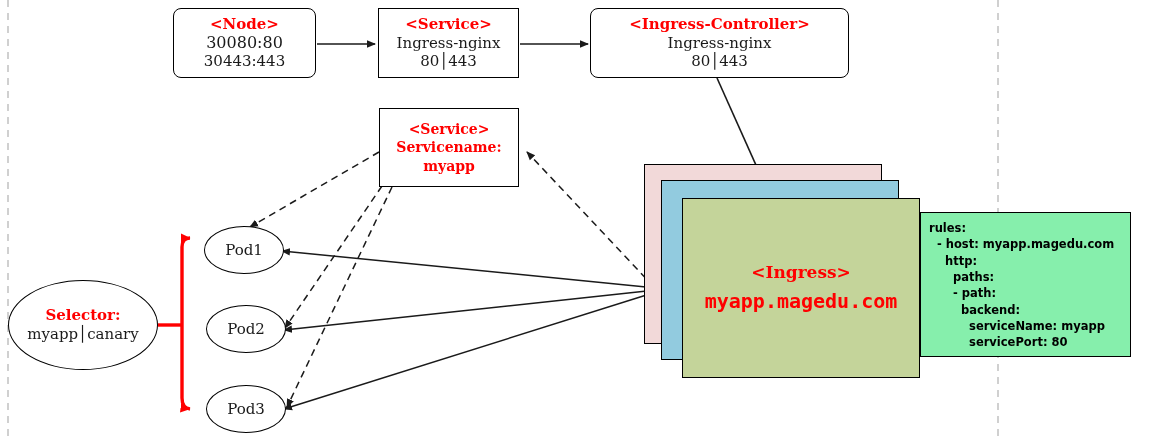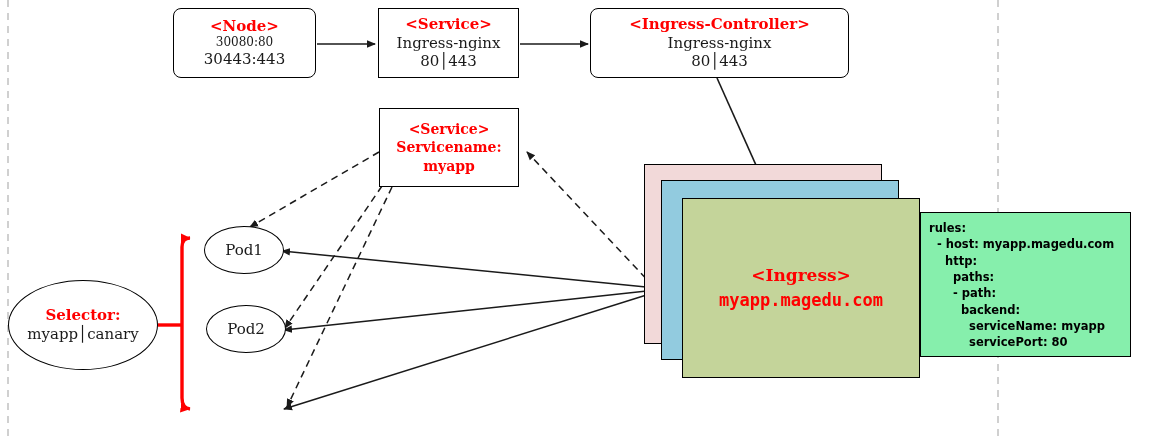--- a/index.html
+++ b/index.html
@@ -57,21 +57,21 @@
     <line x1="382" y1="186" x2="285" y2="328" stroke="#1a1a1a" stroke-width="1.5" stroke-dasharray="7,5" marker-end="url(#ah)"></line>
     <line x1="392" y1="187" x2="287" y2="407" stroke="#1a1a1a" stroke-width="1.5" stroke-dasharray="7,5" marker-end="url(#ah)"></line>
 
     <path d="M158,325 L182,325" fill="none" stroke="#ff0000" stroke-width="3.4"></path>
     <path d="M182,325 L182,247 Q182,238 190,238" fill="none" stroke="#ff0000" stroke-width="3.4" marker-end="url(#ahr)"></path>
     <path d="M182,325 L182,398 Q182,408 190,409" fill="none" stroke="#ff0000" stroke-width="3.4" marker-end="url(#ahr)"></path>
   </svg>
 
   <div class="node rrect" style="left:173px;top:8px;width:143px;height:70px;">
     <div class="ttl" style="font-size:15px;line-height:1.15;">&lt;Node&gt;</div>
-    <div class="mono" style="font-size:12px;line-height:1.2;">30080:80</div>
+    <div class="mono" style="font-size:16px;line-height:1.2;">30080:80</div>
     <div class="mono" style="font-size:15px;line-height:1.2;">30443:443</div>
   </div>
 
   <div class="node rect" style="left:378px;top:8px;width:141px;height:70px;">
     <div class="ttl" style="font-size:15px;line-height:1.15;">&lt;Service&gt;</div>
     <div class="mono" style="font-size:15px;line-height:1.2;">Ingress-nginx</div>
     <div class="mono" style="font-size:15px;line-height:1.2;">80│443</div>
   </div>
 
   <div class="node rrect" style="left:590px;top:8px;width:259px;height:70px;">
@@ -90,27 +90,30 @@
     <div class="ttl" style="font-size:15px;line-height:1.25;">Selector:</div>
     <div class="mono" style="font-size:15px;line-height:1.25;text-align:center;">myapp│canary</div>
   </div>
 
   <div class="node ell" style="left:204px;top:226px;width:80px;height:48px;">
     <span class="podlbl">Pod1</span>
   </div>
   <div class="node ell" style="left:206px;top:305px;width:80px;height:48px;">
     <span class="podlbl">Pod2</span>
   </div>
+  <div class="node ell" style="left:206px;top:385px;width:80px;height:48px;">
+    <span class="podlbl">Pod3</span>
+  </div>
 
   <div class="card" style="left:616px;top:164px;width:238px;height:180px;background:#f2d9d9;"></div>
   <div class="card" style="left:633px;top:180px;width:238px;height:180px;background:#92cbdf;"></div>
   <div class="card" style="left:654px;top:198px;width:238px;height:180px;background:#c4d49a;
               display:flex;flex-direction:column;align-items:center;justify-content:center;">
     <div class="ttl" style="font-size:17px;line-height:1.5;">&lt;Ingress&gt;</div>
-    <div class="redmono" style="font-size:17px;line-height:1.5;">myapp.magedu.com</div>
+    <div class="redmono" style="font-size:20px;line-height:1.5;">myapp.magedu.com</div>
   </div>
 
   <div class="rulesbox" style="left:920px;top:212px;width:211px;height:145px;">
     <div>rules:</div>
     <div>  - host: myapp.magedu.com</div>
     <div>    http:</div>
     <div>      paths:</div>
     <div>      - path:</div>
     <div>        backend:</div>
     <div>          serviceName: myapp</div>

